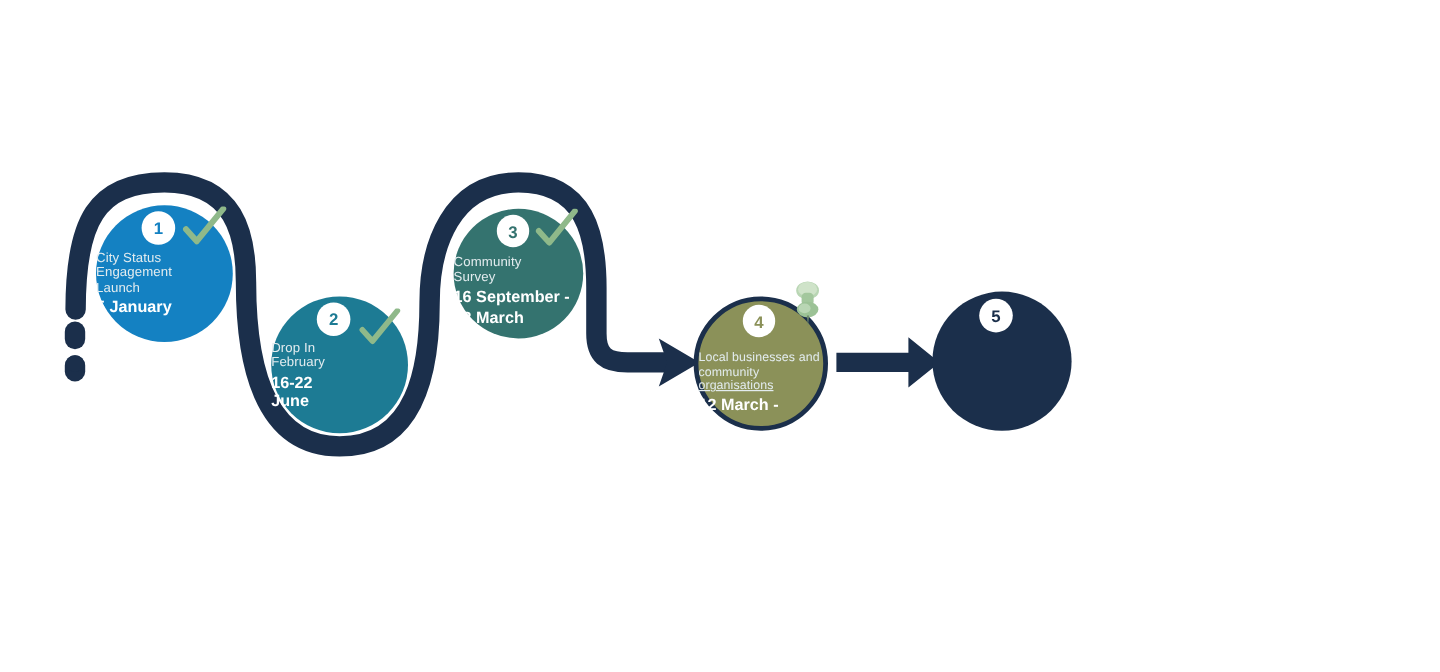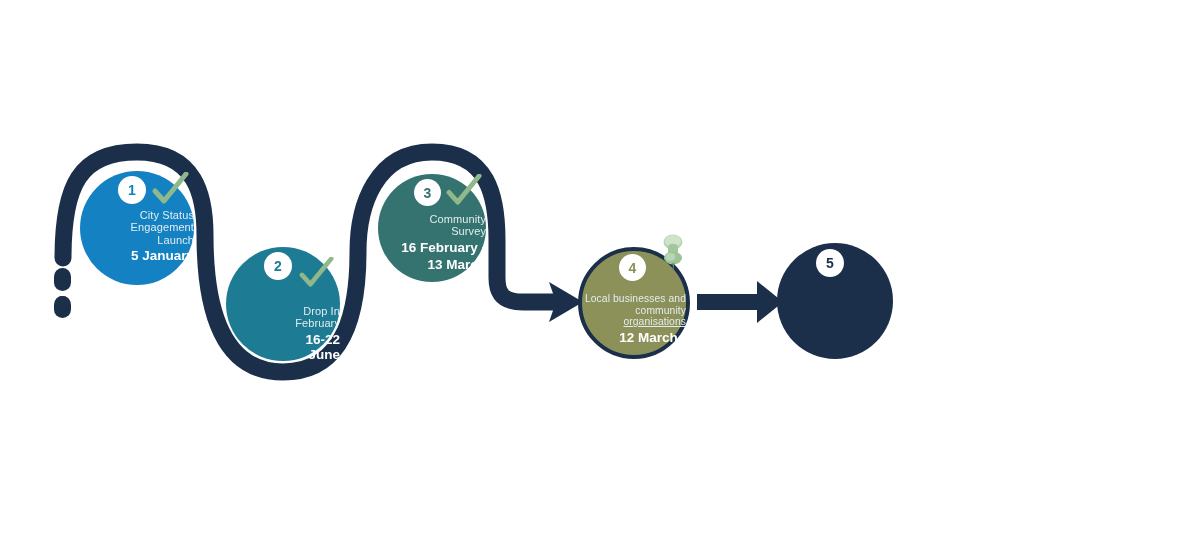--- a/index.html
+++ b/index.html
@@ -45,21 +45,21 @@
     display: flex;
     align-items: center;
     justify-content: center;
     font-weight: bold;
     line-height: 1;
   }
   .node-text {
     position: absolute;
     left: 0;
     right: 0;
-    text-align: right;
+    text-align: left;
     color: #eef3f5;
     line-height: 1.12;
   }
   .node-title {
     font-size: 11px;
     font-weight: 400;
     color: #e3ecef;
     letter-spacing: 0.1px;
   }
   .node-date {
@@ -119,37 +119,37 @@
       <div class="node-title">Launch</div>
       <div class="node-date">5 January</div>
     </div>
   </div>
   <svg class="check-icon" style="left:152px; top:172px; width:38px; height:34px;" viewBox="0 0 38 34">
     <path d="M 3,19 L 12,29 L 34,2" fill="none" stroke="#8fb98a" stroke-width="5" stroke-linecap="round" stroke-linejoin="round"></path>
   </svg>
 
   <div class="step-node" style="left:226px; top:247px; width:114px; height:114px; background:#1d7b94;">
     <div class="badge" style="left:38px; top:5px; width:28px; height:28px; color:#1d7b94; font-size:14px;">2</div>
-    <div class="node-text" style="top:58px;">
+    <div class="node-text" style="top:37px;">
       <div class="node-title">Drop In</div>
       <div class="node-title">February</div>
       <div class="node-date">16-22</div>
       <div class="node-date" style="margin-top:0;">June</div>
     </div>
   </div>
   <svg class="check-icon" style="left:299px; top:257px; width:36px; height:32px;" viewBox="0 0 38 34">
     <path d="M 3,19 L 12,29 L 34,2" fill="none" stroke="#8fb98a" stroke-width="5" stroke-linecap="round" stroke-linejoin="round"></path>
   </svg>
 
   <div class="step-node" style="left:378px; top:174px; width:108px; height:108px; background:#34736f;">
     <div class="badge" style="left:36px; top:5px; width:27px; height:27px; color:#34736f; font-size:14px;">3</div>
     <div class="node-text" style="top:39px;">
       <div class="node-title">Community</div>
       <div class="node-title">Survey</div>
-      <div class="node-date">16 February -</div>
+      <div class="node-date">16 September -</div>
       <div class="node-date" style="margin-top:2px;">13 March</div>
     </div>
   </div>
   <svg class="check-icon" style="left:446px; top:174px; width:37px; height:33px;" viewBox="0 0 38 34">
     <path d="M 3,19 L 12,29 L 34,2" fill="none" stroke="#8fb98a" stroke-width="5" stroke-linecap="round" stroke-linejoin="round"></path>
   </svg>
 
   <div class="step-node" style="left:578px; top:247px; width:112px; height:112px; background:#8b9159; border:4px solid #1b2f4b;">
     <div class="badge" style="left:37px; top:3px; width:27px; height:27px; color:#8b9159; font-size:14px;">4</div>
     <div class="node-text" style="top:42px;">

